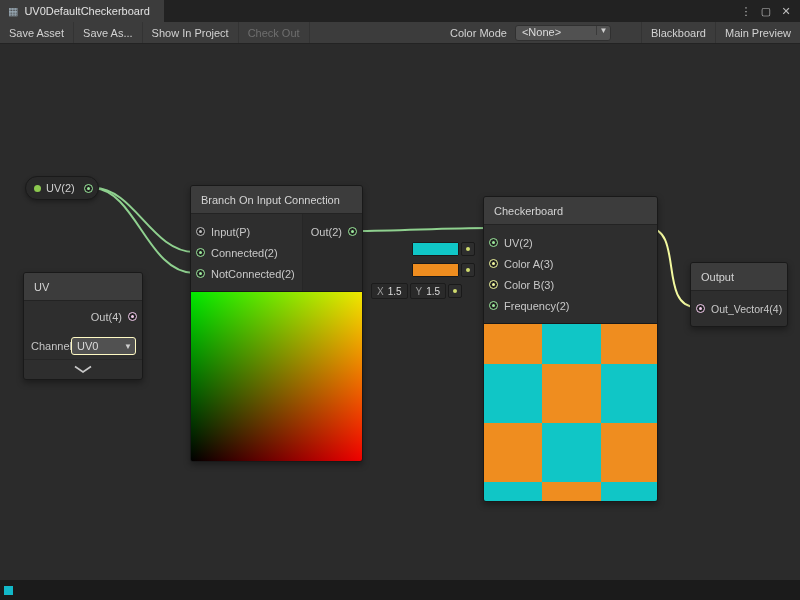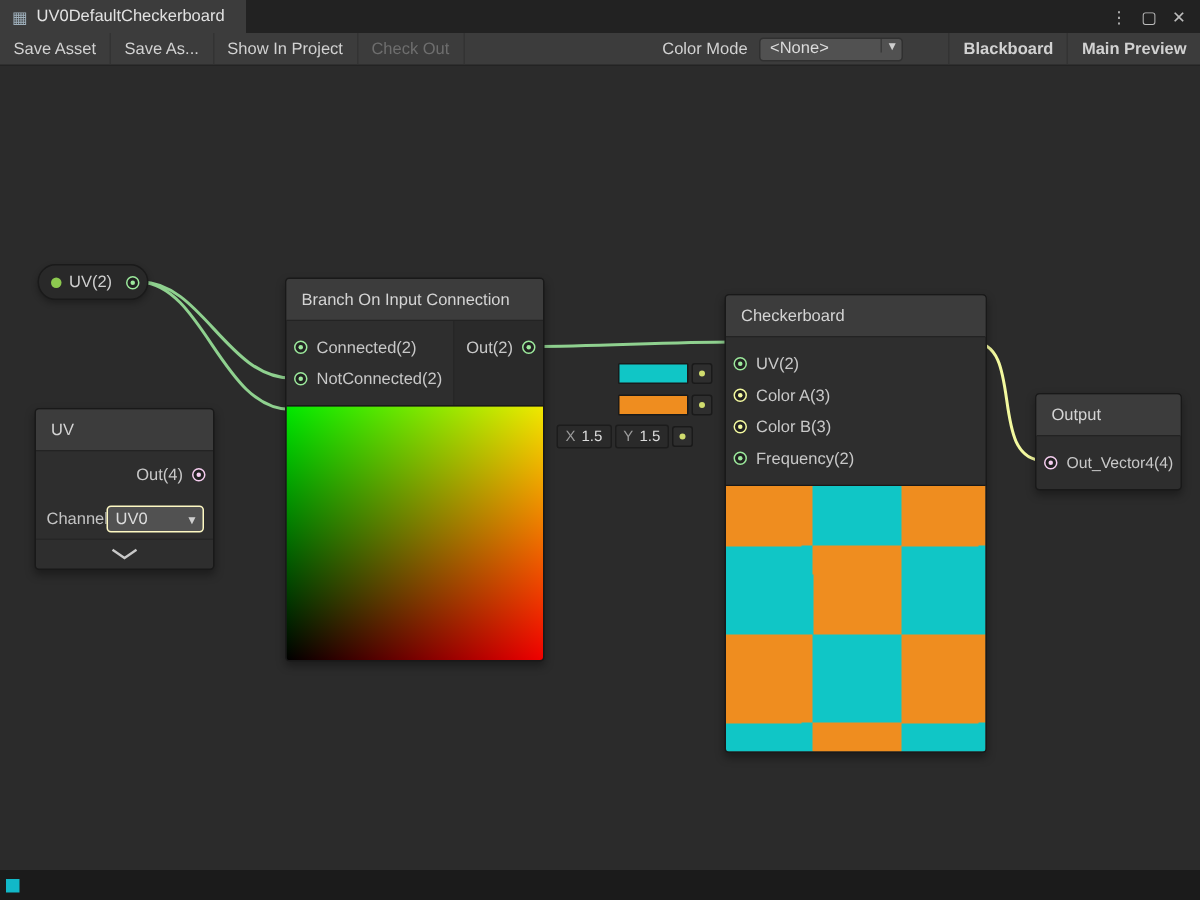--- a/index.html
+++ b/index.html
@@ -12,21 +12,21 @@
   .tabbar { height:22px; background:#222222; display:flex; align-items:stretch; flex:none; }
   .tab { background:#3c3c3c; display:flex; align-items:center; gap:6px; padding:0 14px 0 8px; color:#e2e2e2; }
   .tab-icon { color:#9fb0bc; font-size:11px; }
   .win-controls { margin-left:auto; display:flex; align-items:center; gap:4px; padding-right:6px; color:#bdbdbd; }
   .win-controls span { width:16px; text-align:center; cursor:default; font-size:11px; }
 
   
   .toolbar { height:22px; background:#3c3c3c; border-bottom:1px solid #232323; display:flex; align-items:center; flex:none; font-size:11px; }
   .tbtn { padding:0 9px; height:100%; display:flex; align-items:center; color:#d2d2d2; border-right:1px solid #333333; cursor:default; }
   .tbtn.disabled { color:#6e6e6e; }
-  .tgroup-right { margin-left:6px; display:flex; height:100%;font-weight:bold; }
+  .tgroup-right { margin-left:6px; display:flex; height:100%; }
   .tgroup-right .tbtn { border-right:none; border-left:1px solid #333333; }
   .color-mode-label { margin-left:auto; padding:0 8px; color:#d2d2d2; }
   .dropdown { width:96px; height:16px; background:#515151; border:1px solid #303030; border-radius:3px; display:flex; align-items:flex-start; margin-right:24px; }
   .dropdown .dval { flex:1; padding-left:6px; color:#dcdcdc; overflow:hidden; white-space:nowrap; }
   .dropdown .darrow { width:14px; text-align:center; color:#cfcfcf; font-size:8px; border-left:1px solid #3a3a3a; }
 
   
   .canvas { position:relative; height:536px; background:#2b2b2b; flex:none; overflow:hidden; }
   .edges { position:absolute; left:0; top:0; z-index:1; }
 
@@ -139,20 +139,24 @@
       <span class="pill-dot"></span>
       <span class="pill-label">UV(2)</span>
       <span class="port"></span>
     </div>
 
     <div class="node n-branch">
       <div class="node-header">Branch On Input Connection</div>
       <div class="node-body">
         <div class="in-col">
           <div class="port-row">
+            <span class="port pc-gray"></span>
+            <span>Input(P)</span>
+          </div>
+          <div class="port-row">
             <span class="port"></span>
             <span>Connected(2)</span>
           </div>
           <div class="port-row">
             <span class="port"></span>
             <span>NotConnected(2)</span>
           </div>
         </div>
         <div class="out-col">
           <div class="out-row">

